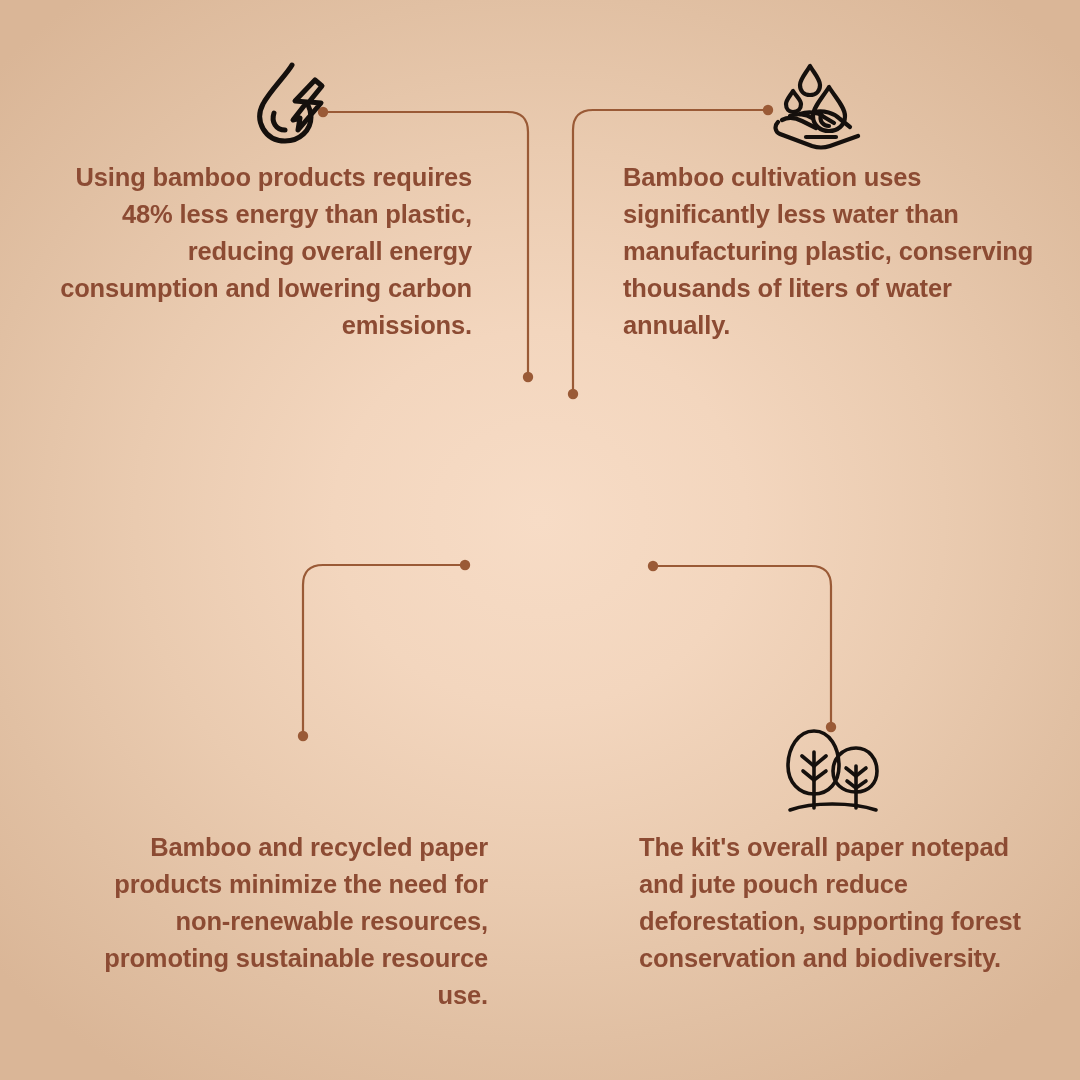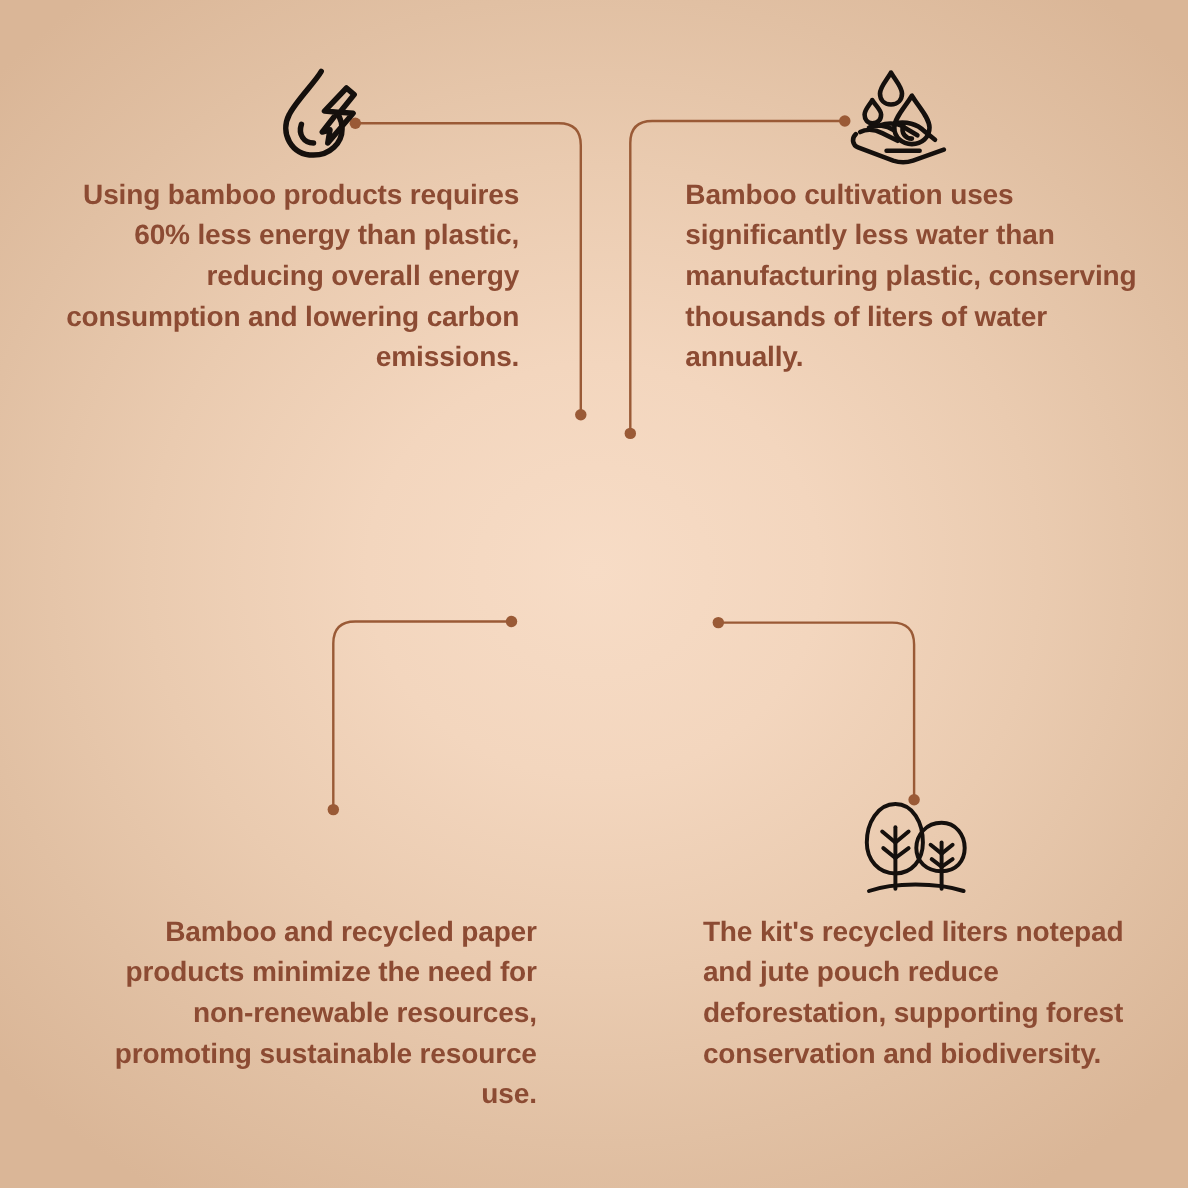--- a/index.html
+++ b/index.html
@@ -183,21 +183,21 @@
         <path d="M 74 50 L 64 42"></path>
         <path d="M 74 50 L 84 42"></path>
         <path d="M 74 62 L 65 55"></path>
         <path d="M 74 62 L 84 55"></path>
 
         <path d="M 8 84 C 30 76 70 76 94 84"></path>
       </g>
     </svg>
   </div>
 
-  <div class="text-block" id="text-tl">Using bamboo products requires 60% less energy than plastic, reducing overall energy consumption and lowering carbon emissions.</div>
+  <div class="text-block" id="text-tl">Using bamboo products requires 48% less energy than plastic, reducing overall energy consumption and lowering carbon emissions.</div>
 
   <div class="text-block" id="text-bl">Bamboo and recycled paper products minimize the need for non-renewable resources, promoting sustainable resource use.</div>
 
   <div class="text-block" id="text-tr">Bamboo cultivation uses significantly less water than manufacturing plastic, conserving thousands of liters of water annually.</div>
 
-  <div class="text-block" id="text-br">The kit's recycled liters notepad and jute pouch reduce deforestation, supporting forest conservation and biodiversity.</div>
+  <div class="text-block" id="text-br">The kit's overall paper notepad and jute pouch reduce deforestation, supporting forest conservation and biodiversity.</div>
 
 </div>
 
 </body></html>

